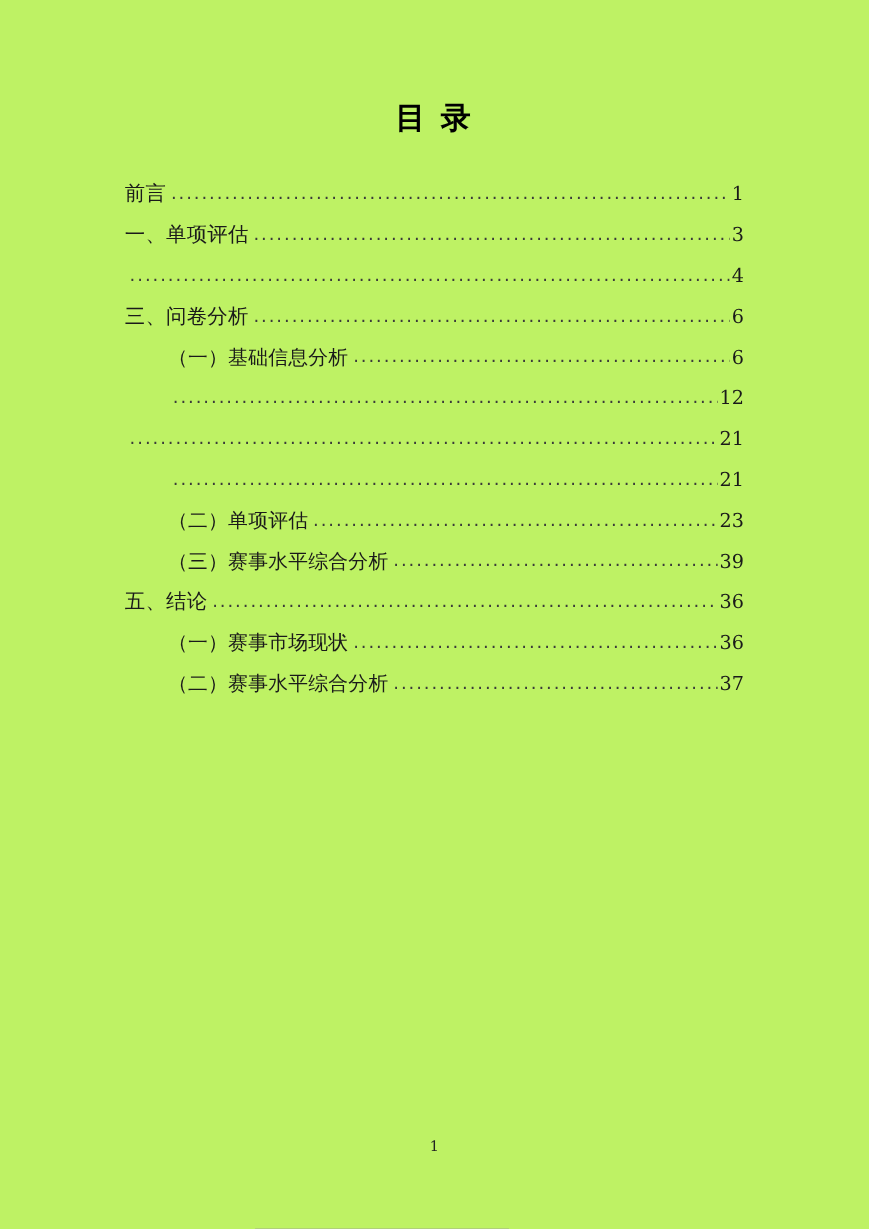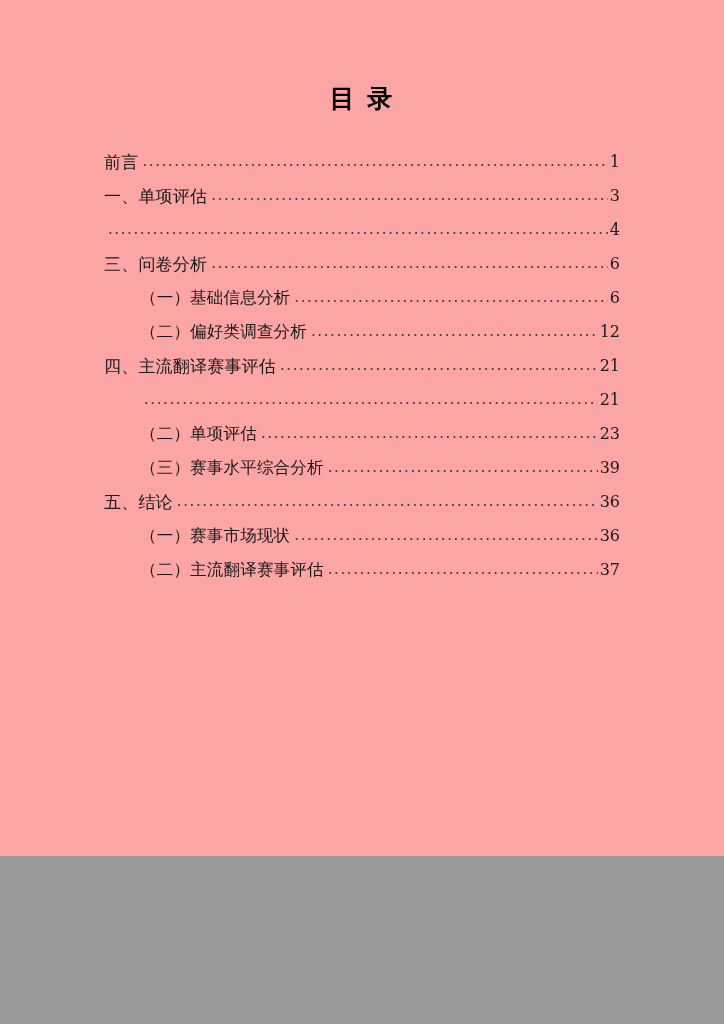--- a/index.html
+++ b/index.html
@@ -6,23 +6,23 @@
     margin: 0;
     padding: 0;
     background: #9a9a9a;
   }
   body {
     font-family: "Liberation Serif", "DejaVu Serif", serif;
   }
   .page {
     position: relative;
     width: 724px;
-    height: 856px;
+    height: 1024px;
     margin: 0 auto;
-    background: #fca5a5;
+    background: #bef264;
     box-sizing: border-box;
     overflow: hidden;
   }
   .page-inner {
     position: absolute;
     left: 104px;
     top: 0;
     width: 516px;
     height: 1024px;
   }
@@ -114,26 +114,24 @@
           <span class="toc-label">三、问卷分析</span>
           <span class="toc-dots">....................................................................................................................</span>
           <span class="toc-page">6</span>
         </div>
         <div class="toc-entry level-2">
           <span class="toc-label">（一）基础信息分析</span>
           <span class="toc-dots">....................................................................................................................</span>
           <span class="toc-page">6</span>
         </div>
         <div class="toc-entry level-2">
-          <span class="toc-label">（二）偏好类调查分析</span>
           <span class="toc-dots">....................................................................................................................</span>
           <span class="toc-page">12</span>
         </div>
         <div class="toc-entry level-1">
-          <span class="toc-label">四、主流翻译赛事评估</span>
           <span class="toc-dots">....................................................................................................................</span>
           <span class="toc-page">21</span>
         </div>
         <div class="toc-entry level-2">
           <span class="toc-dots">....................................................................................................................</span>
           <span class="toc-page">21</span>
         </div>
         <div class="toc-entry level-2">
           <span class="toc-label">（二）单项评估</span>
           <span class="toc-dots">....................................................................................................................</span>
@@ -148,21 +146,21 @@
           <span class="toc-label">五、结论</span>
           <span class="toc-dots">....................................................................................................................</span>
           <span class="toc-page">36</span>
         </div>
         <div class="toc-entry level-2">
           <span class="toc-label">（一）赛事市场现状</span>
           <span class="toc-dots">....................................................................................................................</span>
           <span class="toc-page">36</span>
         </div>
         <div class="toc-entry level-2">
-          <span class="toc-label">（二）主流翻译赛事评估</span>
+          <span class="toc-label">（二）赛事水平综合分析</span>
           <span class="toc-dots">....................................................................................................................</span>
           <span class="toc-page">37</span>
         </div>
       </div>
 
     <div class="footer-pagenum">1</div>
   </div>
 </div>
 
 </body></html>

